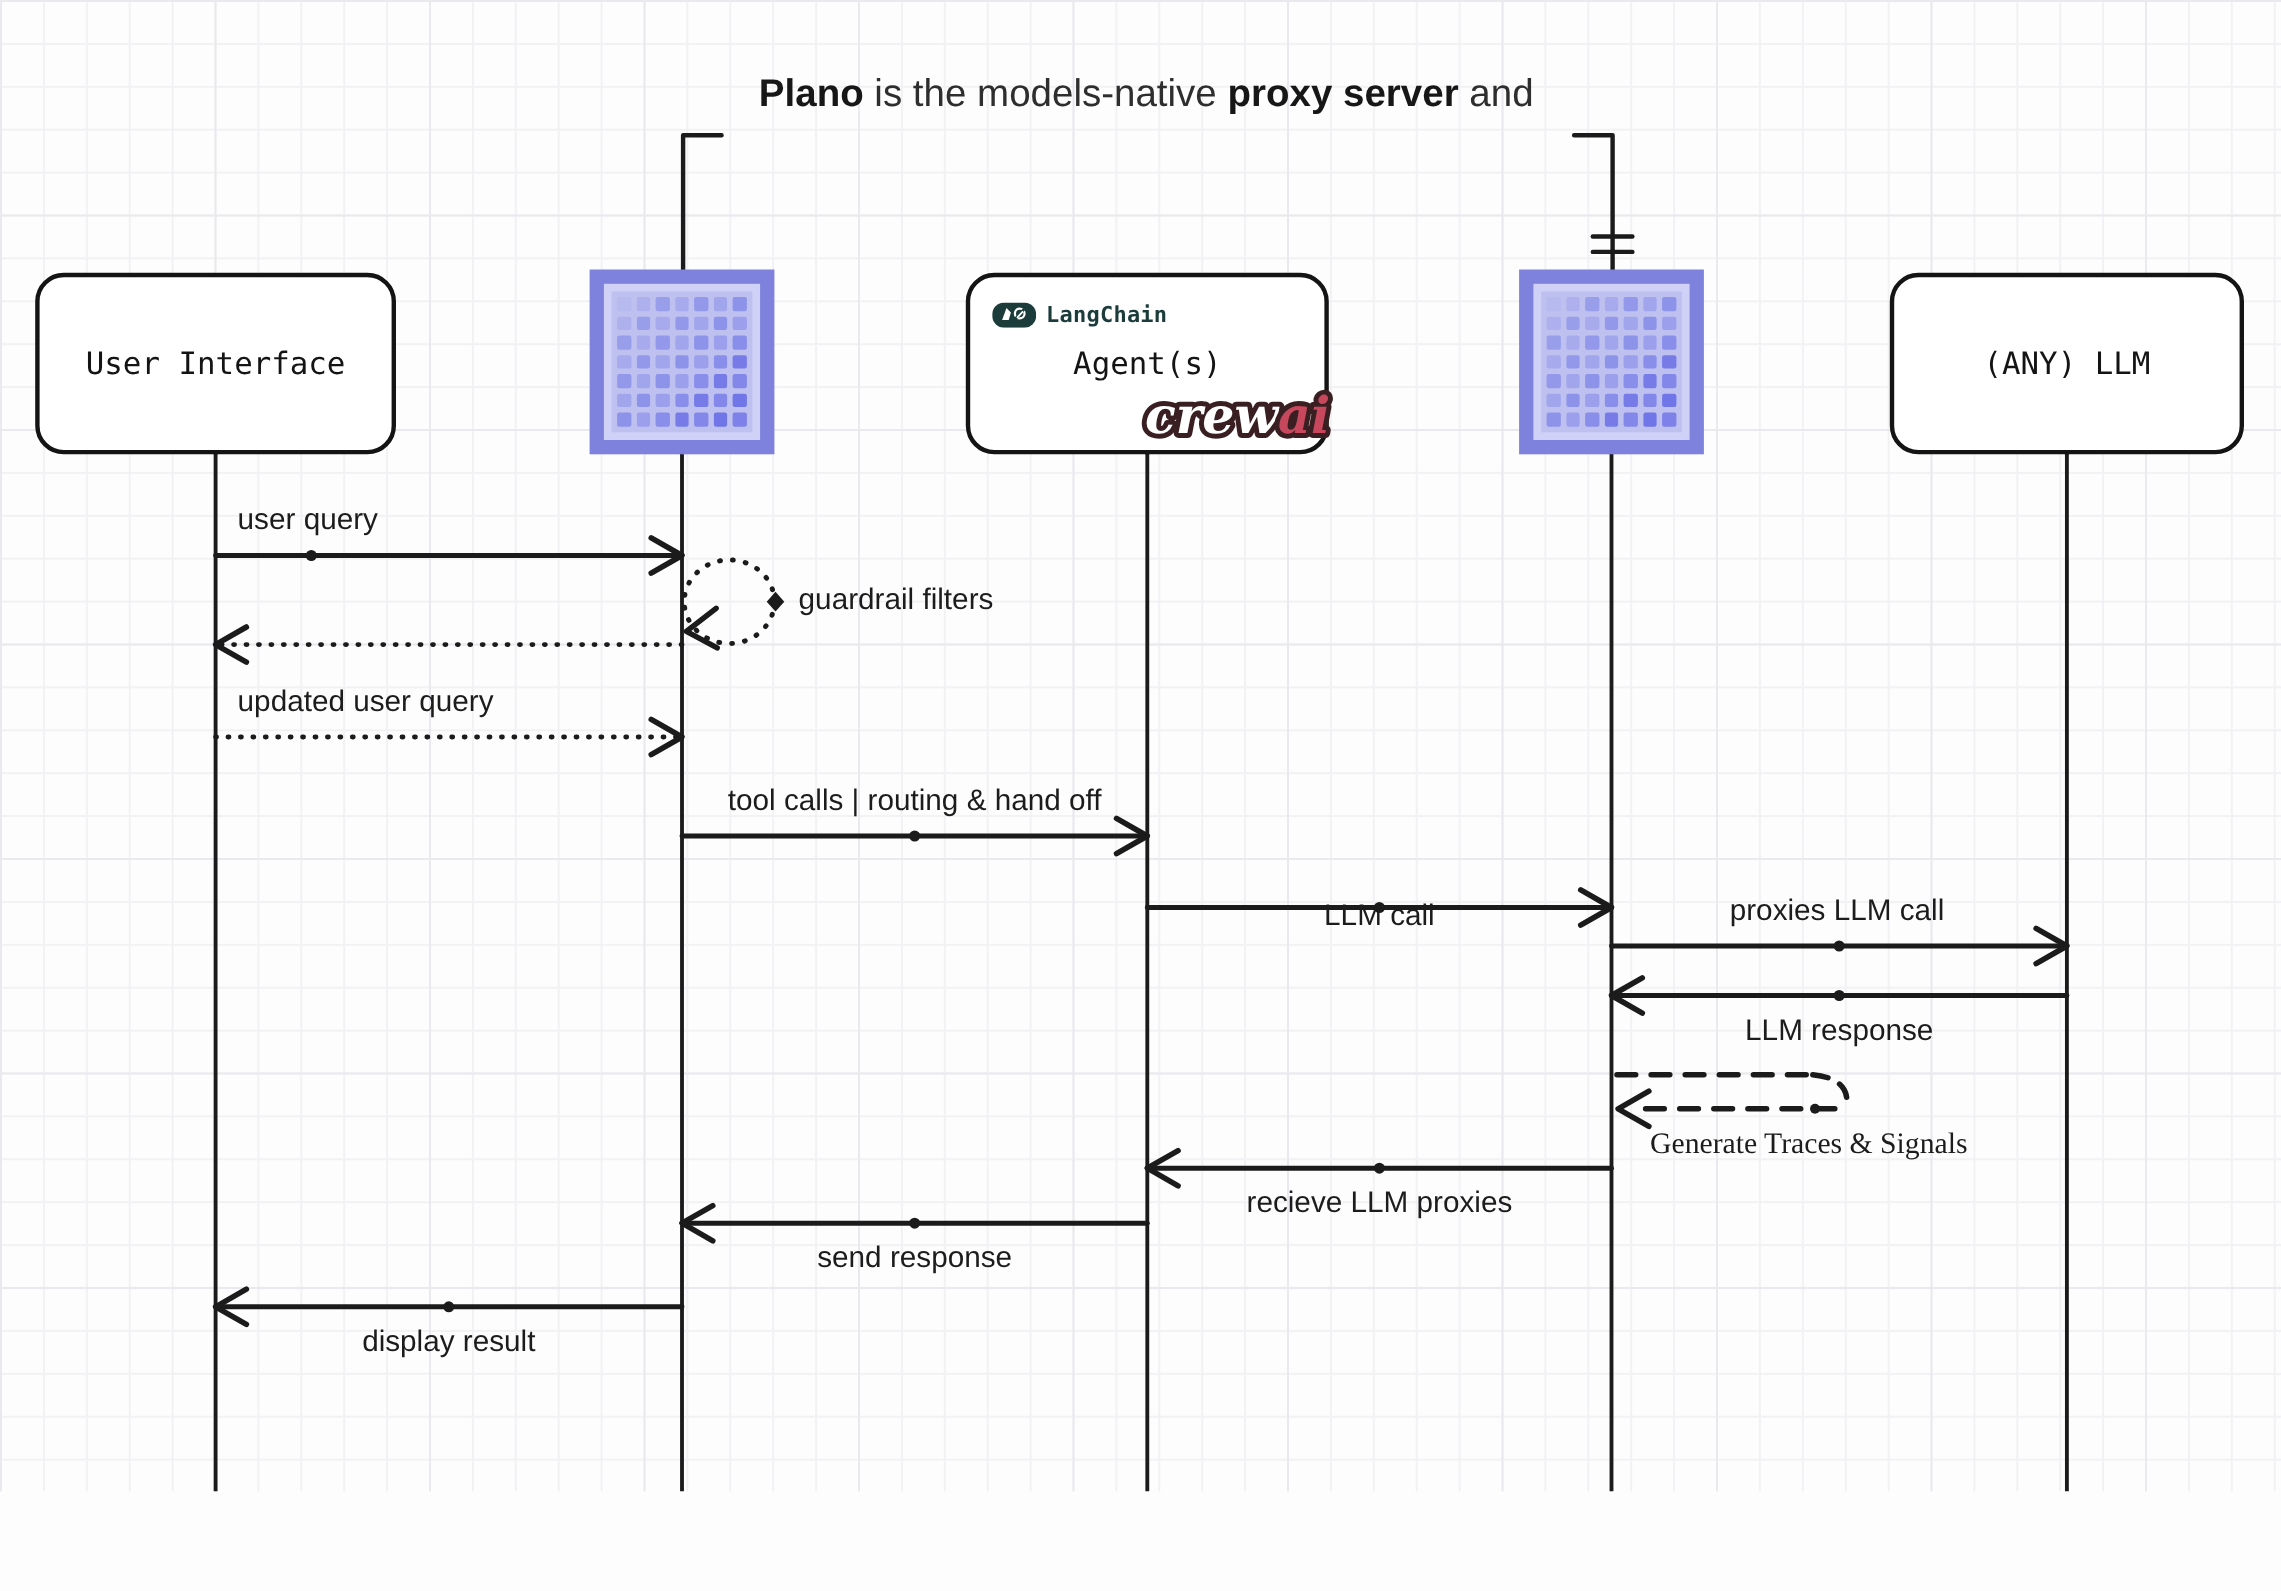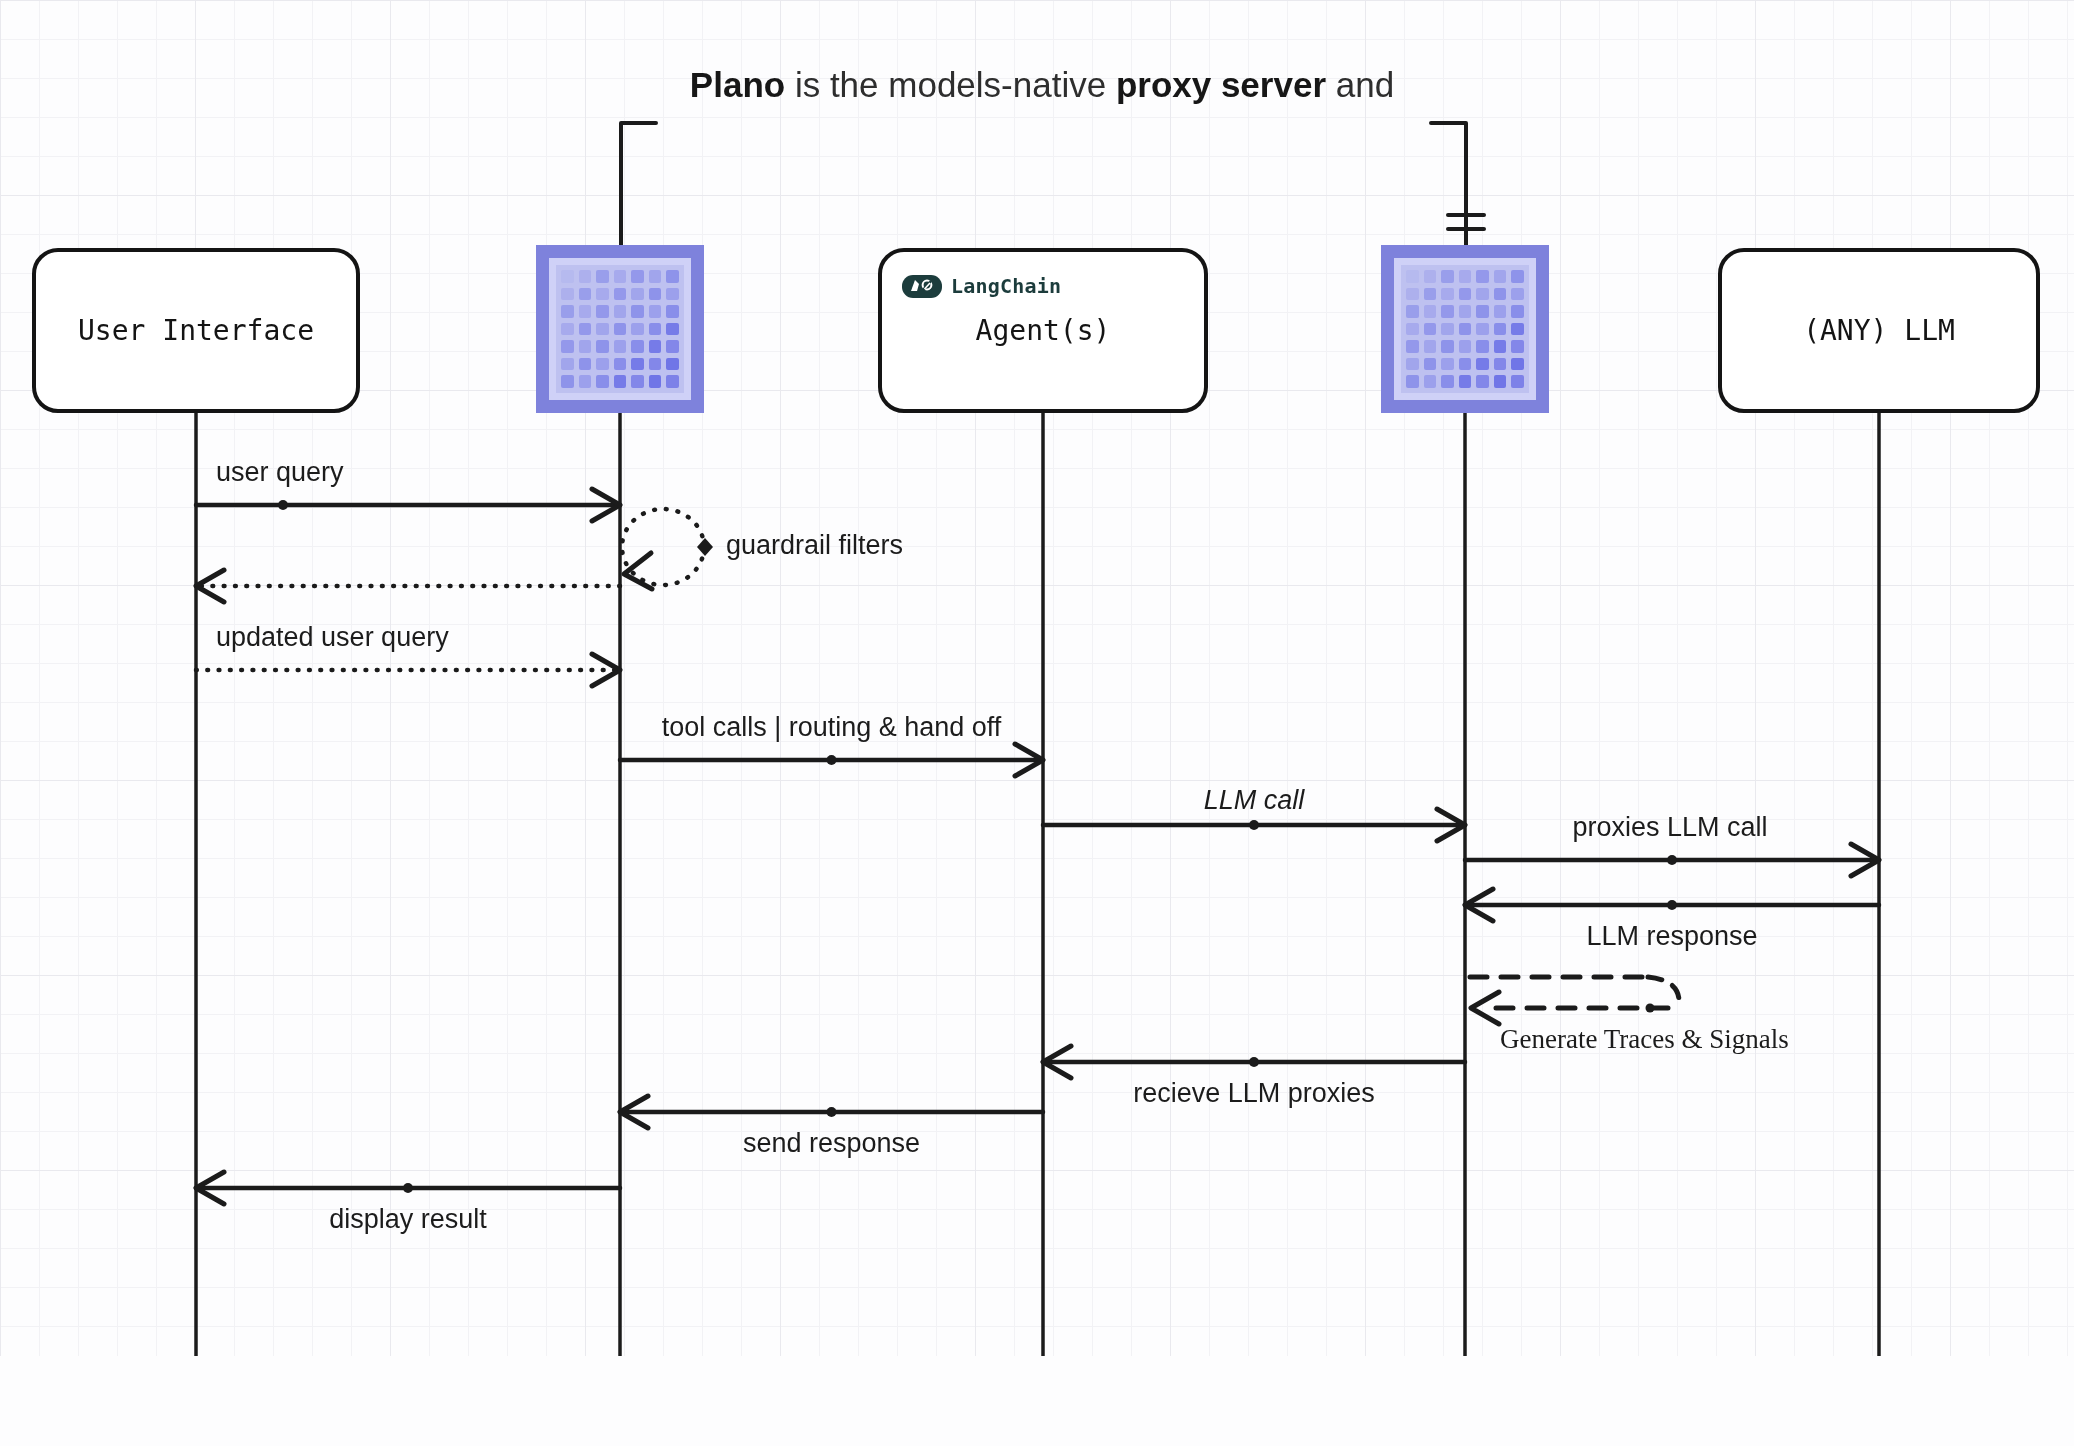--- a/index.html
+++ b/index.html
@@ -166,20 +166,23 @@
         <div class="badge-top">
           <svg width="40" height="23" viewBox="0 0 40 23">
            <rect x="0" y="0" width="40" height="23" rx="11" fill="#1c3c3c"></rect>
            <path d="M9 16 L13 5 L17 9 L15 16 Z" fill="#ffffff"></path>
            <circle cx="25" cy="10" r="4.4" fill="none" stroke="#ffffff" stroke-width="2"></circle>
            <line x1="21" y1="15" x2="29" y2="6" stroke="#1c3c3c" stroke-width="2.6"></line>
            <line x1="22.5" y1="14" x2="28" y2="8" stroke="#ffffff" stroke-width="1.6"></line>
          </svg>
           <span>LangChain</span>
         </div>
+        <div class="crewai-wrap"><svg width="178" height="72" viewBox="0 0 178 72">
+           <text x="89" y="52" text-anchor="middle" font-family="DejaVu Serif, Liberation Serif, serif" font-style="italic" font-weight="bold" font-size="46" paint-order="stroke" stroke="#3a1f22" stroke-width="9" stroke-linejoin="round"><tspan fill="#ffffff">crew</tspan><tspan fill="#c7485c">ai</tspan></text>
+         </svg></div>
       </div>
       <div class="plogo" style="left: 1381px;">
         <div class="plogo-inner">
           <div class="plogo-grid">
             <div style="opacity: 0.07;"></div>
             <div style="opacity: 0.17;"></div>
             <div style="opacity: 0.36;"></div>
             <div style="opacity: 0.23;"></div>
             <div style="opacity: 0.42;"></div>
             <div style="opacity: 0.29;"></div>
@@ -230,21 +233,21 @@
         </div>
       </div>
       <div class="pbox" style="left: 1718px; width: 322px;">
         <span>(ANY) LLM</span>
       </div>
     </div>
   <div id="labels">
       <div class="msg-label" style="left: 216px; top: 457px;">user query</div>
       <div class="msg-label" style="left: 216px; top: 622px;">updated user query</div>
       <div class="msg-label center" style="left: 831.5px; top: 712px;">tool calls | routing &amp; hand off</div>
-      <div class="msg-label center" style="left: 1254px; top: 785px; font-style: italic;">LLM call</div>
+      <div class="msg-label center" style="left: 1254px; top: 817px;">LLM call</div>
       <div class="msg-label center" style="left: 1670px; top: 812px;">proxies LLM call</div>
       <div class="msg-label center" style="left: 1672px; top: 921px;">LLM response</div>
       <div class="msg-label center" style="left: 1254px; top: 1078px;">recieve LLM proxies</div>
       <div class="msg-label center" style="left: 831.5px; top: 1128px;">send response</div>
       <div class="msg-label center" style="left: 408px; top: 1204px;">display result</div>
       <div class="msg-label" style="left: 726px; top: 530px;">guardrail filters</div>
       <div class="msg-label" style="left: 1500px; top: 1024px; font-family: Liberation Serif, serif;">Generate Traces &amp; Signals</div>
     </div>
 </div>
 

